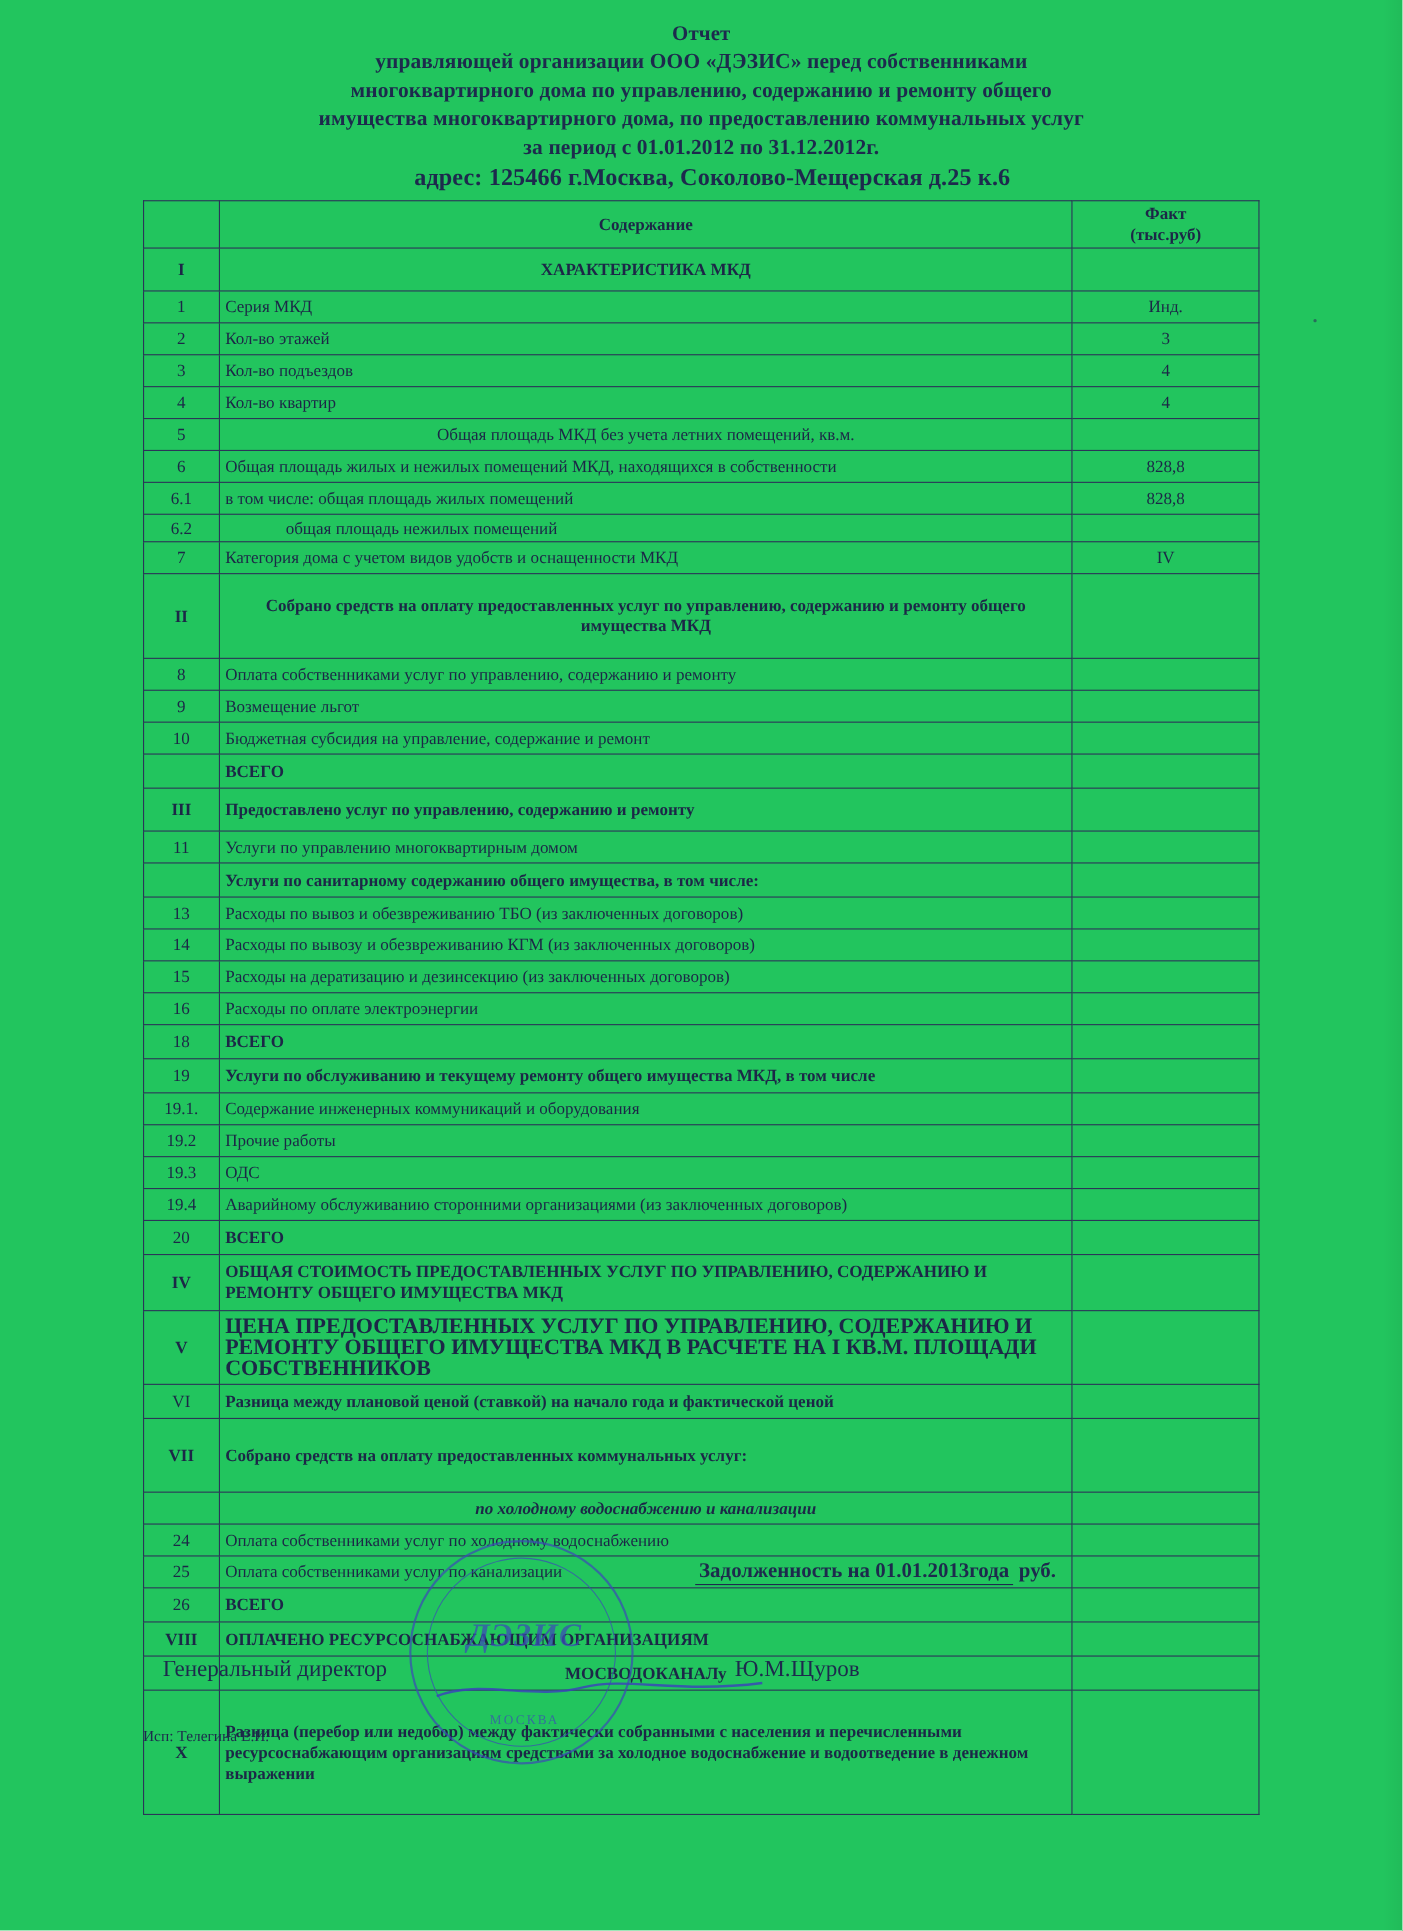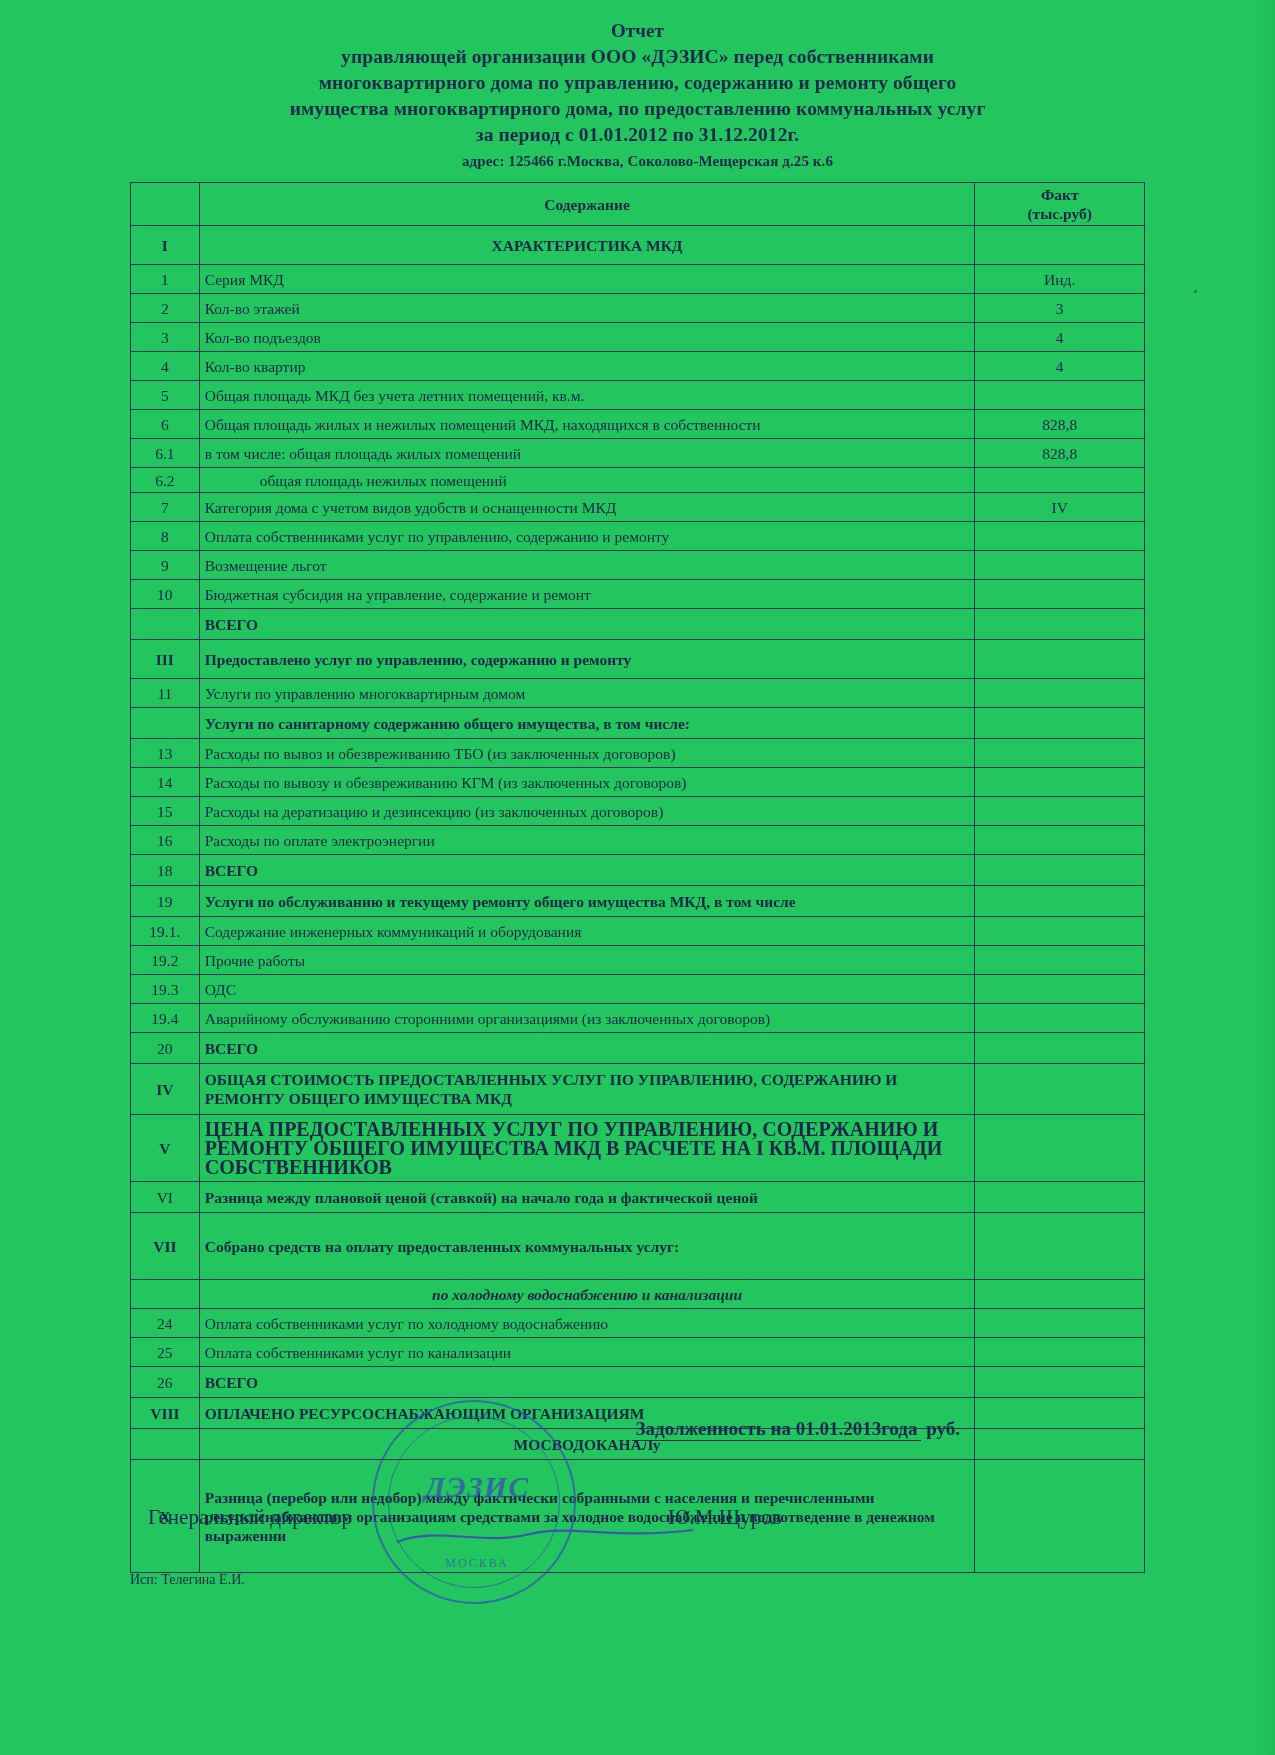--- a/index.html
+++ b/index.html
@@ -27,21 +27,21 @@
     padding-top: 18px;
   }
   .header .line {
     font-weight: bold;
     font-size: 19.5px;
     line-height: 26px;
     letter-spacing: 0.1px;
     color: #1d2a4d;
   }
   .header .line.l1 { font-size: 19px; }
-  .header .line.l6 { font-size: 15px; padding-left: 20px; }
+  .header .line.l6 { font-size: 22px; padding-left: 20px; }
 
   table.rep {
     border-collapse: collapse;
     margin: 8px auto 0 auto;
     width: 1015px;
     table-layout: fixed;
   }
   table.rep td, table.rep th {
     border: 1px solid #2b3558;
     padding: 2px 5px;
@@ -227,21 +227,21 @@
           <td class="ind" style="height: 24px;">Кол-во подъездов</td>
           <td class="fact">4</td>
         </tr>
         <tr>
           <td class="num">4</td>
           <td class="ind" style="height: 24px;">Кол-во квартир</td>
           <td class="fact">4</td>
         </tr>
         <tr>
           <td class="num">5</td>
-          <td class="ind" style="height: 24px;">Общая площадь МКД без учета летних помещений, кв.м.</td>
+          <td class="ind" style="height: 24px; text-align: center;">Общая площадь МКД без учета летних помещений, кв.м.</td>
           <td class="fact"></td>
         </tr>
         <tr>
           <td class="num">6</td>
           <td class="ind" style="height: 24px;">Общая площадь жилых и нежилых помещений МКД, находящихся в собственности</td>
           <td class="fact">828,8</td>
         </tr>
         <tr>
           <td class="num">6.1</td>
           <td class="ind" style="height: 24px;">в том числе: общая площадь жилых помещений</td>
@@ -249,20 +249,25 @@
         </tr>
         <tr>
           <td class="num">6.2</td>
           <td class="ind" style="height: 24px; padding: 0px 0px 0px 60px;">общая площадь нежилых помещений</td>
           <td class="fact"></td>
         </tr>
         <tr>
           <td class="num">7</td>
           <td class="ind" style="height: 24px;">Категория дома с учетом видов удобств и оснащенности МКД</td>
           <td class="fact">IV</td>
+        </tr>
+        <tr>
+          <td class="roman">II</td>
+          <td class="ind center b bigger" style="height: 72px;">Собрано средств на оплату предоставленных услуг по управлению, содержанию и ремонту общего имущества МКД</td>
+          <td class="fact"></td>
         </tr>
         <tr>
           <td class="num">8</td>
           <td class="ind" style="height: 24px;">Оплата собственниками услуг по управлению, содержанию и ремонту</td>
           <td class="fact"></td>
         </tr>
         <tr>
           <td class="num">9</td>
           <td class="ind" style="height: 24px;">Возмещение льгот</td>
           <td class="fact"></td>

